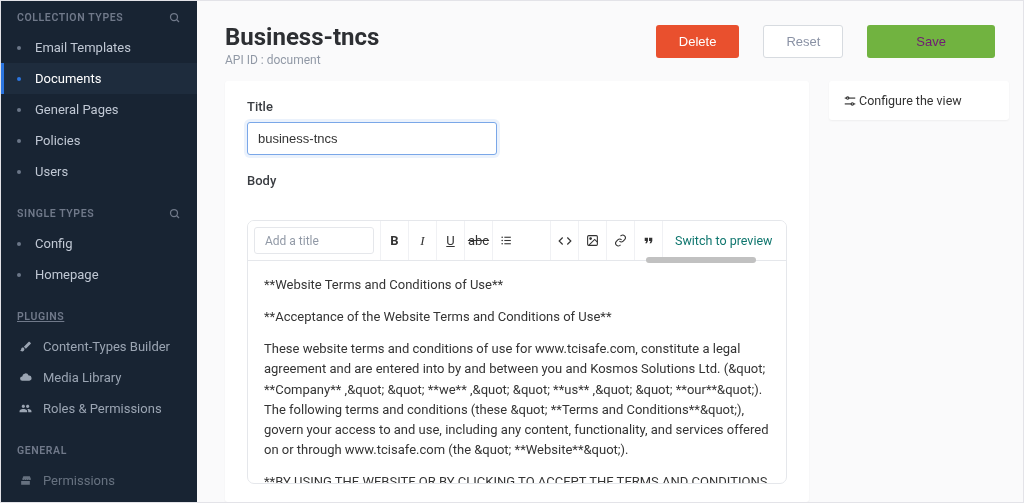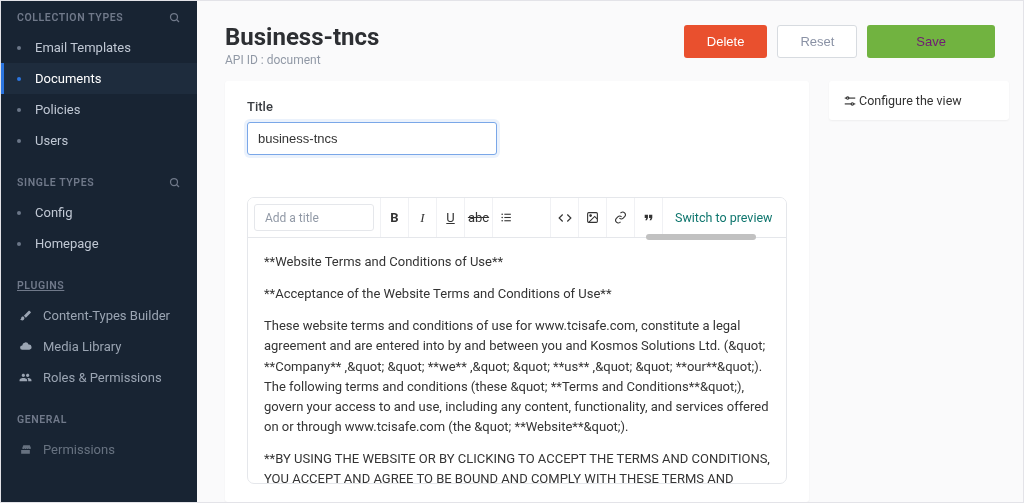--- a/index.html
+++ b/index.html
@@ -16,21 +16,21 @@
 .side-item .bullet { width: 4px; height: 4px; border-radius: 50%; background: #6b7688; margin-right: 14px; }
 .side-item.active .bullet { background: #2b75e0; }
 .side-item-g { display:flex; align-items:center; padding: 8px 16px; font-size:13px; color:#9ba5b3; cursor:pointer; }
 .side-item-g .gicon { width:16px; margin-right: 10px; display:inline-flex; align-items:center; justify-content:center; font-size:13px;}
 
 
 .main { flex:1; background:#fafafb; overflow:hidden; display:flex; flex-direction:column; }
 .header { padding: 22px 28px 14px; display:flex; align-items:flex-start; justify-content:space-between; }
 .header-left h1 { font-size: 24px; font-weight:700; color:#2d2f33; margin-bottom:2px;}
 .header-left .sub { font-size:12px; color:#9199a6; }
-.header-actions { display:flex; gap:10px; align-items:flex-start; margin-top:2px;}
+.header-actions { display:flex; gap:24px; align-items:flex-start; margin-top:2px;}
 .btn { padding: 8px 22px; font-size:13px; border-radius:3px; cursor:pointer; border:1px solid transparent; font-weight:500;}
 .btn-delete { background:#e9502e; color:#fff; }
 .btn-reset { background:#fff; color:#8a92a5; border:1px solid #d7dbe0;}
 .btn-save { background:#71b340; color:#701a75; padding:8px 48px;}
 
 .content-row { display:flex; gap:20px; padding: 0 14px 0 28px; overflow:hidden; flex:1;}
 .card { background:#fff; border-radius:3px; box-shadow:0 1px 2px rgba(0,0,0,0.05); }
 .form-card { flex:1; padding: 18px 22px; overflow:hidden; display:flex; flex-direction:column;}
 .field-label { font-size:13px; color:#3a3d42; margin-bottom:8px; font-weight:500;}
 .input { width: 250px; padding: 8px 10px; border:1px solid #7aa7e8; border-radius:3px; font-size:13px; color:#333; outline:none; box-shadow: 0 0 0 3px rgba(120,165,232,0.15);}
@@ -72,20 +72,24 @@
     <div class="side-item">
         <span class="bullet"></span>
         <span>Email Templates</span>
       </div>
     <div class="side-item active">
         <span class="bullet"></span>
         <span>Documents</span>
       </div>
     <div class="side-item">
         <span class="bullet"></span>
+        <span>General Pages</span>
+      </div>
+    <div class="side-item">
+        <span class="bullet"></span>
         <span>Policies</span>
       </div>
     <div class="side-item">
         <span class="bullet"></span>
         <span>Users</span>
       </div>
 
     <div class="side-section-head" style="margin-top:10px;">
       <span>SINGLE TYPES</span>
       <span class="icon">
@@ -157,20 +161,21 @@
         <button class="btn btn-save">Save</button>
       </div>
     </div>
 
     <div class="content-row">
       <div class="card form-card">
         <div class="field-label">Title</div>
         <input class="input" value="business-tncs" style="">
 
         <div class="body-wrap">
+          <div class="field-label">Body</div>
           <div class="editor">
             <div class="toolbar">
               <div class="tool-title-input">Add a title</div>
               <div class="tool-group">
                 <div class="tool-btn bold">B</div>
                 <div class="tool-btn italic">I</div>
                 <div class="tool-btn underline">U</div>
                 <div class="tool-btn strike">abc</div>
                 <div class="tool-btn">
                     <svg width="13" height="13" viewBox="0 0 24 24" fill="#333">

